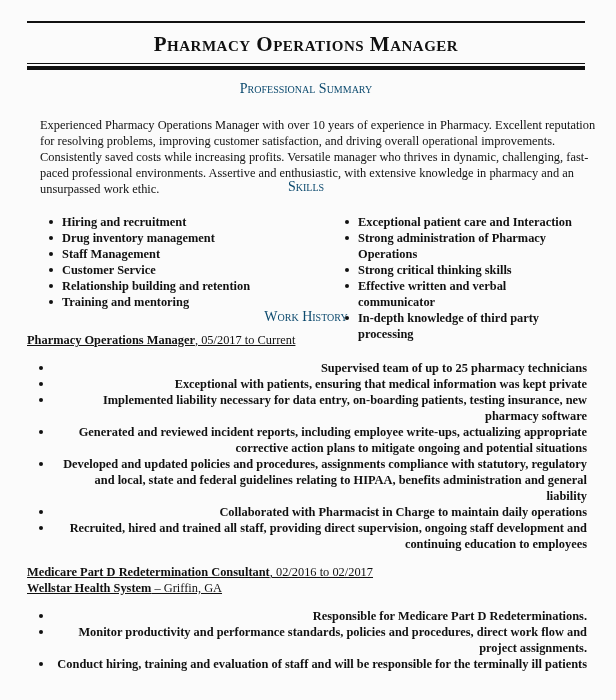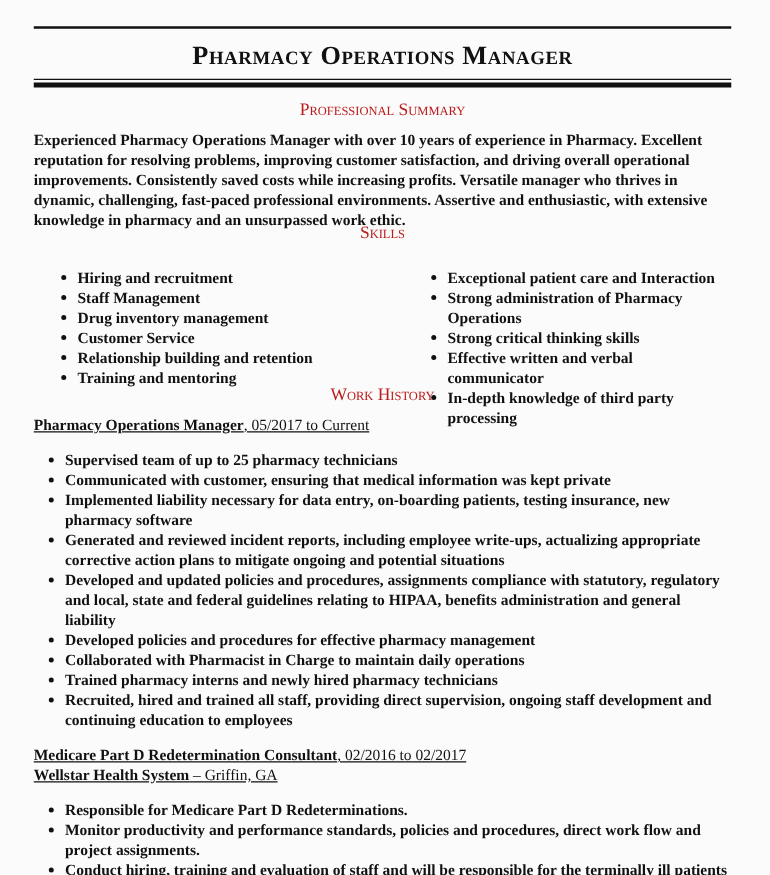--- a/index.html
+++ b/index.html
@@ -13,86 +13,84 @@
     .page { position: absolute; left: 27px; top: 0; width: 558px; }
     .rule-top { position: absolute; top: 21px; left: 0; width: 558px; height: 2px; background: #111; }
     .title {
       position: absolute; top: 30px; left: 0; width: 558px; text-align: center;
       font-size: 21px; font-weight: bold; font-variant: small-caps; letter-spacing: 0.5px;
       line-height: 28px;
     }
     .rule-thin { position: absolute; top: 63px; left: 0; width: 558px; height: 1px; background: #111; }
     .rule-thick { position: absolute; top: 66px; left: 0; width: 558px; height: 4px; background: #111; }
     .section-title {
-      text-align: center; font-variant: small-caps; font-size: 14px; line-height: 18px; color: #b91c1c;
+      text-align: center; font-variant: small-caps; font-size: 14px; line-height: 18px; color: #0c4a6e;
     }
     .summary-title { position: absolute; top: 80px; left: 0; width: 558px; }
-    .summary { position: absolute; top: 104px; left: 0; width: 560px; margin: 0; font-weight: bold; }
+    .summary { position: absolute; top: 104px; left: 0; width: 560px; margin: 13px; }
     .skills-title { position: absolute; top: 178px; left: 0; width: 558px; }
     .skills { position: absolute; top: 202px; left: 0; width: 558px; }
     .skills-col { position: absolute; top: 0; margin: 0; padding: 0; list-style: none; }
     .skills-col.left { left: 10px; }
     .skills-col.right { left: 306px; }
     ul.b { margin: 12px; padding: 0; list-style: none; font-weight: bold; }
     ul.b li { position: relative; padding-left: 13px; }
     ul.b li::before {
       content: ""; position: absolute; left: 0; top: 6px;
       width: 4px; height: 4px; border-radius: 50%; background: #111;
     }
     .work-title { position: absolute; top: 308px; left: 0; width: 558px; }
     .work { position: absolute; top: 332px; left: 0; width: 560px; }
     .job-head { line-height: 16px; text-decoration: underline; }
     .job-head b { font-weight: bold; }
-    .job-bullets { margin-left: 10px; width: 548px; }
+    .job-bullets { margin-left: 10px; width: 548px; text-align: right; }
     .job + .job { margin-top: 12px; }
   </style>
 </head>
 <body>
 
 <div class="page">
   <div class="rule-top"></div>
   <div class="title">Pharmacy Operations Manager</div>
   <div class="rule-thin"></div>
   <div class="rule-thick"></div>
 
   <div class="section-title summary-title">Professional Summary</div>
   <p class="summary">Experienced Pharmacy Operations Manager with over 10 years of experience in Pharmacy. Excellent reputation for resolving problems, improving customer satisfaction, and driving overall operational improvements. Consistently saved costs while increasing profits. Versatile manager who thrives in dynamic, challenging, fast-paced professional environments. Assertive and enthusiastic, with extensive knowledge in pharmacy and an unsurpassed work ethic.</p>
 
   <div class="section-title skills-title">Skills</div>
   <div class="skills">
     <ul class="b skills-col left">
       <li>Hiring and recruitment</li>
+      <li>Drug inventory management</li>
       <li>Staff Management</li>
-      <li>Drug inventory management</li>
       <li>Customer Service</li>
       <li>Relationship building and retention</li>
       <li>Training and mentoring</li>
     </ul>
     <ul class="b skills-col right">
       <li>Exceptional patient care and Interaction</li>
       <li>Strong administration of Pharmacy Operations</li>
       <li>Strong critical thinking skills</li>
       <li>Effective written and verbal communicator</li>
       <li>In-depth knowledge of third party processing</li>
     </ul>
   </div>
 
   <div class="section-title work-title">Work History</div>
   <div class="work">
     <div class="job">
       <div class="job-head"><b>Pharmacy Operations Manager</b><span>, 05/2017 to Current</span></div>
       <ul class="b job-bullets">
         <li>Supervised team of up to 25 pharmacy technicians</li>
-        <li>Communicated with customer, ensuring that medical information was kept private</li>
+        <li>Exceptional with patients, ensuring that medical information was kept private</li>
         <li>Implemented liability necessary for data entry, on-boarding patients, testing insurance, new pharmacy software</li>
         <li>Generated and reviewed incident reports, including employee write-ups, actualizing appropriate corrective action plans to mitigate ongoing and potential situations</li>
         <li>Developed and updated policies and procedures, assignments compliance with statutory, regulatory and local, state and federal guidelines relating to HIPAA, benefits administration and general liability</li>
-        <li>Developed policies and procedures for effective pharmacy management</li>
         <li>Collaborated with Pharmacist in Charge to maintain daily operations</li>
-        <li>Trained pharmacy interns and newly hired pharmacy technicians</li>
         <li>Recruited, hired and trained all staff, providing direct supervision, ongoing staff development and continuing education to employees</li>
       </ul>
     </div>
     <div class="job">
       <div class="job-head"><b>Medicare Part D Redetermination Consultant</b><span>, 02/2016 to 02/2017</span></div>
       <div class="job-head"><b>Wellstar Health System</b><span> – Griffin, GA</span></div>
       <ul class="b job-bullets">
         <li>Responsible for Medicare Part D Redeterminations.</li>
         <li>Monitor productivity and performance standards, policies and procedures, direct work flow and project assignments.</li>
         <li>Conduct hiring, training and evaluation of staff and will be responsible for the terminally ill patients</li>

